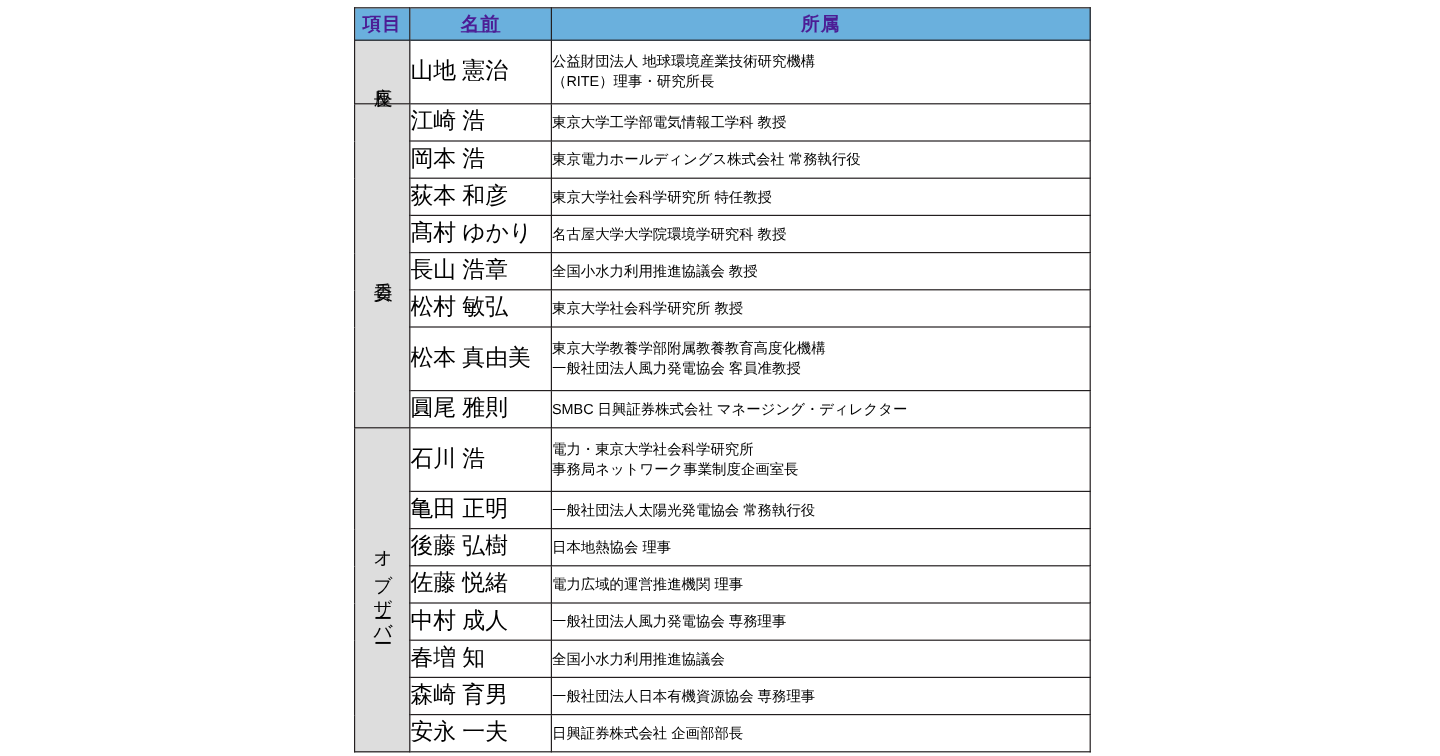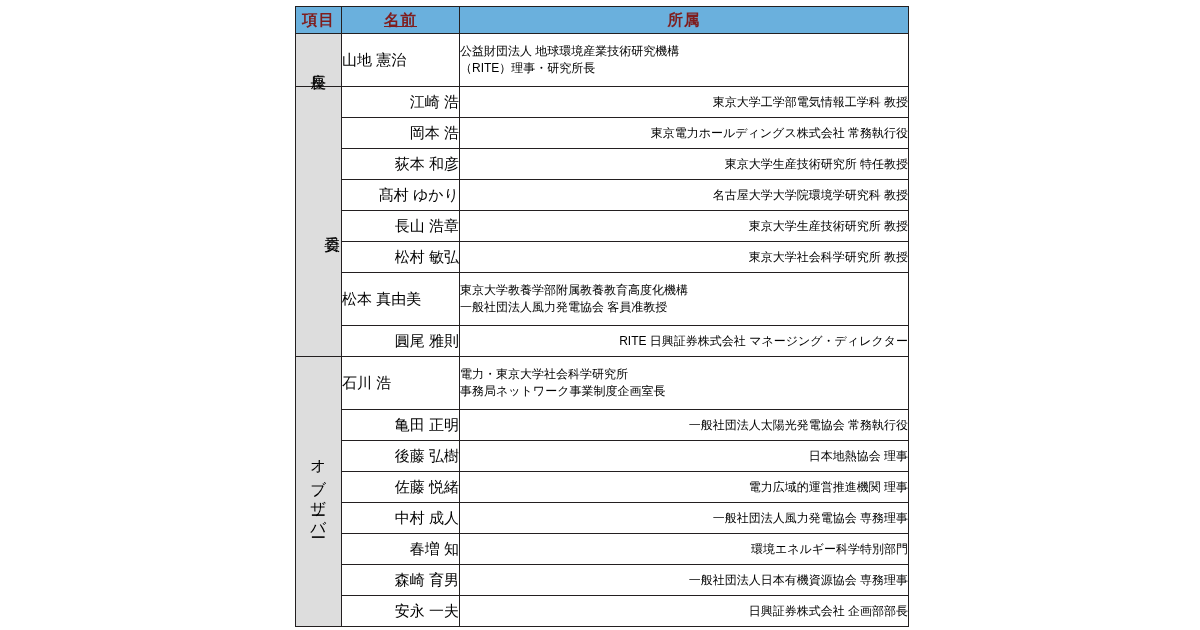--- a/index.html
+++ b/index.html
@@ -28,21 +28,21 @@
     width: 610px;
   }
   table.roster td, table.roster th {
     border: 1px solid #231f20;
     padding: 0;
     vertical-align: middle;
   }
   
   thead th {
     background: #6ab0dd;
-    color: #7f1d1d;
+    color: #4c1d95;
     font-weight: bold;
     font-size: 15.5px;
     height: 26px;
     text-align: center;
     letter-spacing: 1px;
   }
   th.h-item { width: 45px; }
   th.h-name { width: 117px; text-decoration: underline; }
   th.h-org  { width: 448px; margin-top: 14px; }
 
@@ -57,32 +57,32 @@
   }
   td.cat .vtext {
     display: inline-block;
     writing-mode: vertical-rl;
     text-orientation: upright;
     letter-spacing: 2px;
     white-space: nowrap;
   }
 
   td.name {
-    font-size: 15px;
+    font-size: 19px;
     padding: 4px 8px 4px 10px;
     white-space: nowrap;
     line-height: 1.35;
   }
   td.org {
     font-size: 12px;
     padding: 4px 6px 4px 9px;
     line-height: 1.38;
   }
   td.org .l2 { display: block; }
-  tr.row1 td { height: 30px; text-align: right; }
+  tr.row1 td { height: 30px; }
   tr.row2 td { height: 52px; }
 </style>
 </head>
 <body>
 
 <div id="wrap">
   <table class="roster">
     <thead>
       <tr>
         <th class="h-item">項目</th>
@@ -114,52 +114,52 @@
       </tr>
       <tr class="row1">
         <td class="name">岡本 浩</td>
         <td class="org">
           <span class="l2">東京電力ホールディングス株式会社 常務執行役</span>
         </td>
       </tr>
       <tr class="row1">
         <td class="name">荻本 和彦</td>
         <td class="org">
-          <span class="l2">東京大学生産技術研究所 特任教授</span>
+          <span class="l2">東京大学社会科学研究所 特任教授</span>
         </td>
       </tr>
       <tr class="row1">
         <td class="name">髙村 ゆかり</td>
         <td class="org">
           <span class="l2">名古屋大学大学院環境学研究科 教授</span>
         </td>
       </tr>
       <tr class="row1">
         <td class="name">長山 浩章</td>
         <td class="org">
-          <span class="l2">東京大学生産技術研究所 教授</span>
+          <span class="l2">全国小水力利用推進協議会 教授</span>
         </td>
       </tr>
       <tr class="row1">
         <td class="name">松村 敏弘</td>
         <td class="org">
           <span class="l2">東京大学社会科学研究所 教授</span>
         </td>
       </tr>
       <tr class="row2">
         <td class="name">松本 真由美</td>
         <td class="org">
           <span class="l2">東京大学教養学部附属教養教育高度化機構</span>
           <span class="l2">一般社団法人風力発電協会 客員准教授</span>
         </td>
       </tr>
       <tr class="row1">
         <td class="name">圓尾 雅則</td>
         <td class="org">
-          <span class="l2">RITE 日興証券株式会社 マネージング・ディレクター</span>
+          <span class="l2">SMBC 日興証券株式会社 マネージング・ディレクター</span>
         </td>
       </tr>
 
       <tr class="row2">
         <td class="cat" rowspan="8">
           <span class="vtext">オブザーバー</span>
         </td>
         <td class="name">石川 浩</td>
         <td class="org">
           <span class="l2">電力・東京大学社会科学研究所</span>
@@ -186,21 +186,21 @@
       </tr>
       <tr class="row1">
         <td class="name">中村 成人</td>
         <td class="org">
           <span class="l2">一般社団法人風力発電協会 専務理事</span>
         </td>
       </tr>
       <tr class="row1">
         <td class="name">春増 知</td>
         <td class="org">
-          <span class="l2">環境エネルギー科学特別部門</span>
+          <span class="l2">全国小水力利用推進協議会</span>
         </td>
       </tr>
       <tr class="row1">
         <td class="name">森崎 育男</td>
         <td class="org">
           <span class="l2">一般社団法人日本有機資源協会 専務理事</span>
         </td>
       </tr>
       <tr class="row1">
         <td class="name">安永 一夫</td>

